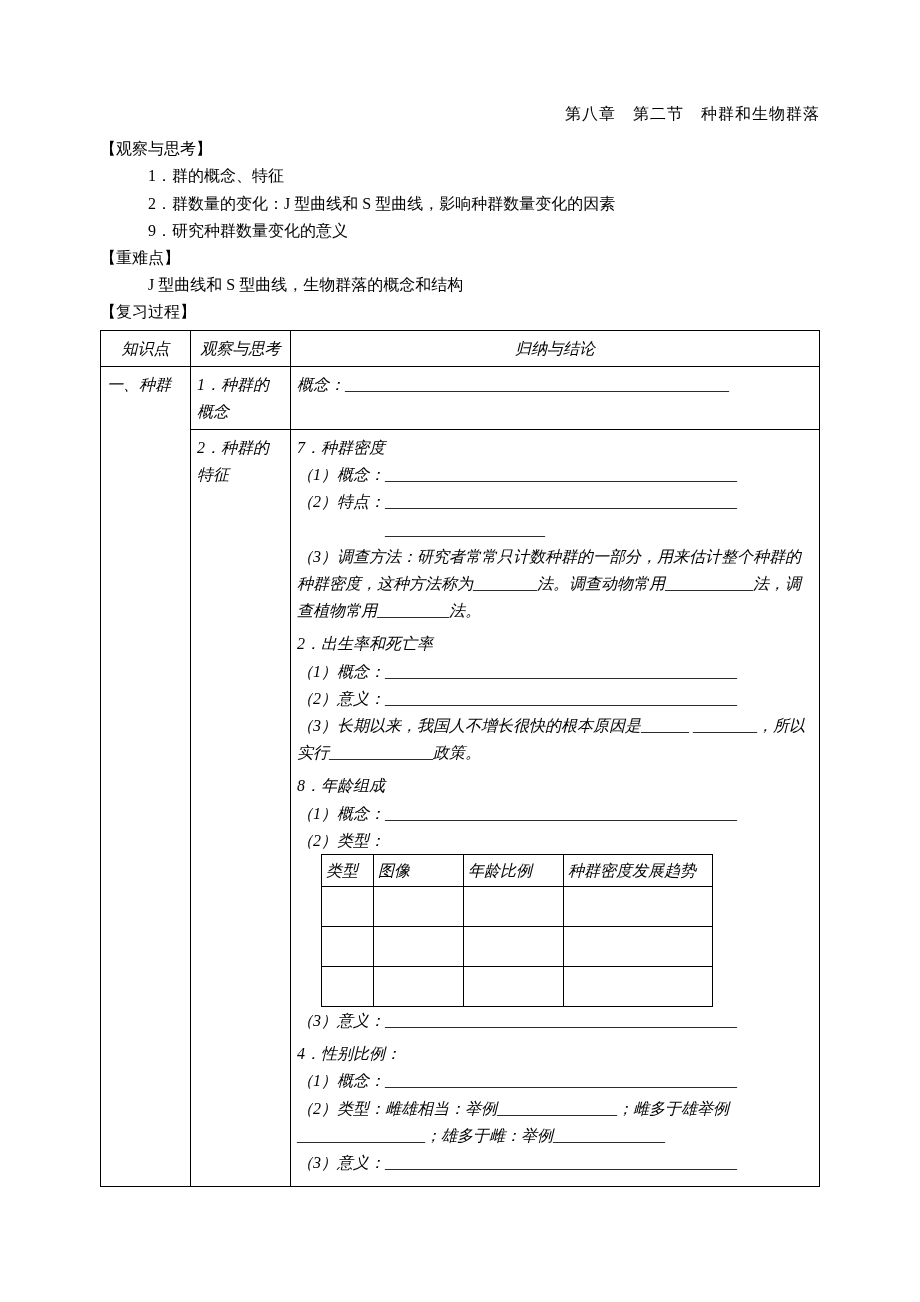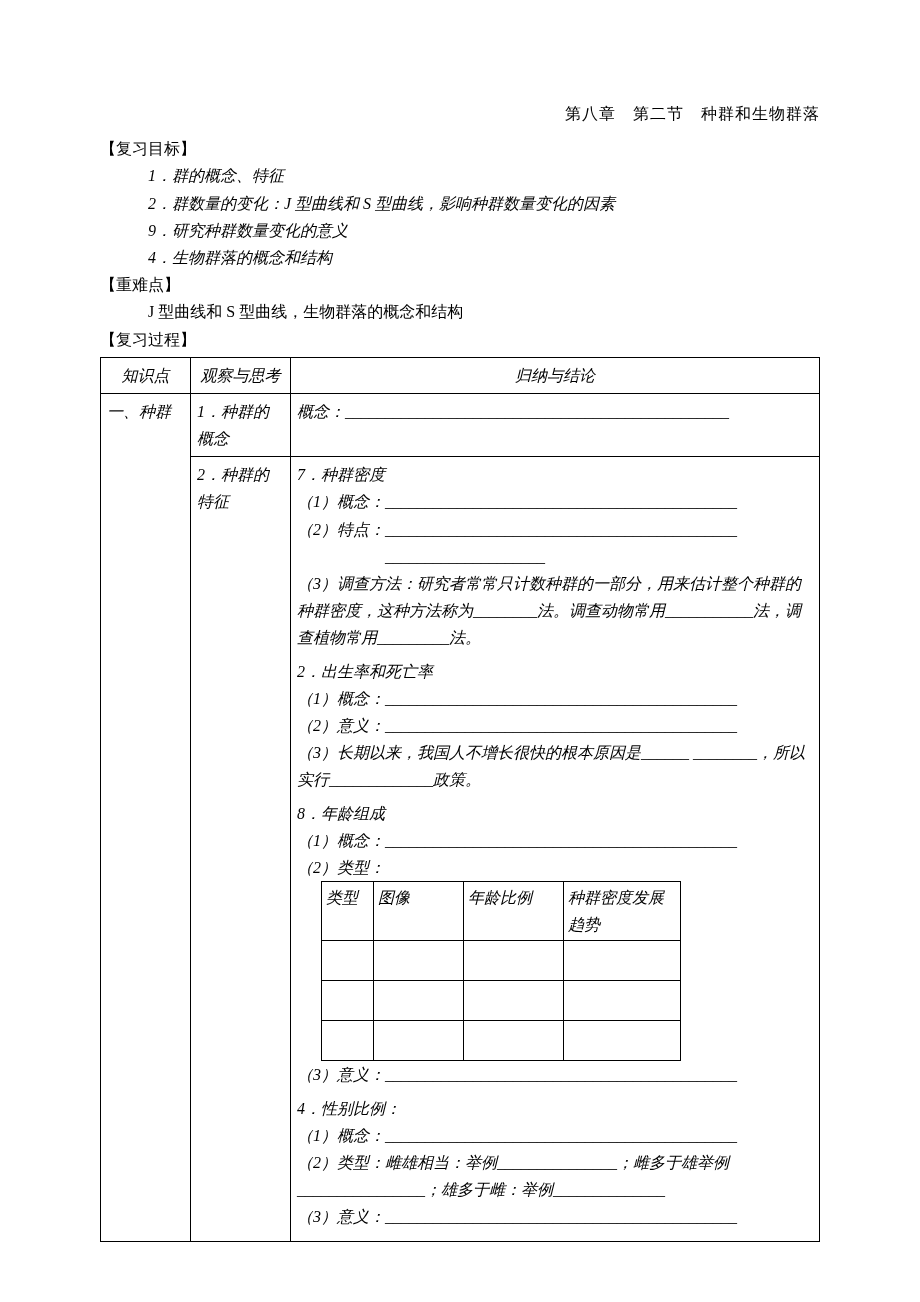--- a/index.html
+++ b/index.html
@@ -19,21 +19,20 @@
     .title {
       text-align: right;
       margin-bottom: 8px;
       letter-spacing: 1px;
     }
     .section-head {
       margin: 0;
     }
     .indent-list {
       padding-left: 3em;
-      font-style: italic;
     }
     .indent-line {
       padding-left: 3em;
     }
     table.outer {
       border-collapse: collapse;
       width: 100%;
       margin-top: 4px;
       table-layout: fixed;
       font-style: italic;
@@ -46,21 +45,21 @@
       text-align: left;
       font-weight: normal;
     }
     table.outer > tbody > tr > th {
       text-align: center;
       vertical-align: middle;
     }
     table.inner {
       border-collapse: collapse;
       margin-left: 24px;
-      width: 360px;
+      width: 392px;
       table-layout: fixed;
     }
     table.inner td,
     table.inner th {
       border: 1px solid #000;
       padding: 2px 4px;
       font-weight: normal;
       text-align: left;
       vertical-align: top;
       height: 28px;
@@ -74,26 +73,25 @@
     }
     .block {
       margin-bottom: 6px;
     }
   </style>
 </head>
 <body>
 
 <div class="title">第八章　第二节　种群和生物群落</div>
 
-<div class="section-head">【复习目标】</div>
+<div class="section-head">【观察与思考】</div>
 <div class="indent-list">
   <div>1．群的概念、特征</div>
   <div>2．群数量的变化：J 型曲线和 S 型曲线，影响种群数量变化的因素</div>
   <div>9．研究种群数量变化的意义</div>
-  <div>4．生物群落的概念和结构</div>
 </div>
 
 <div class="section-head">【重难点】</div>
 <div class="indent-line">J 型曲线和 S 型曲线，生物群落的概念和结构</div>
 
 <div class="section-head">【复习过程】</div>
 
 <table class="outer">
   <colgroup>
     <col style="width:90px">

